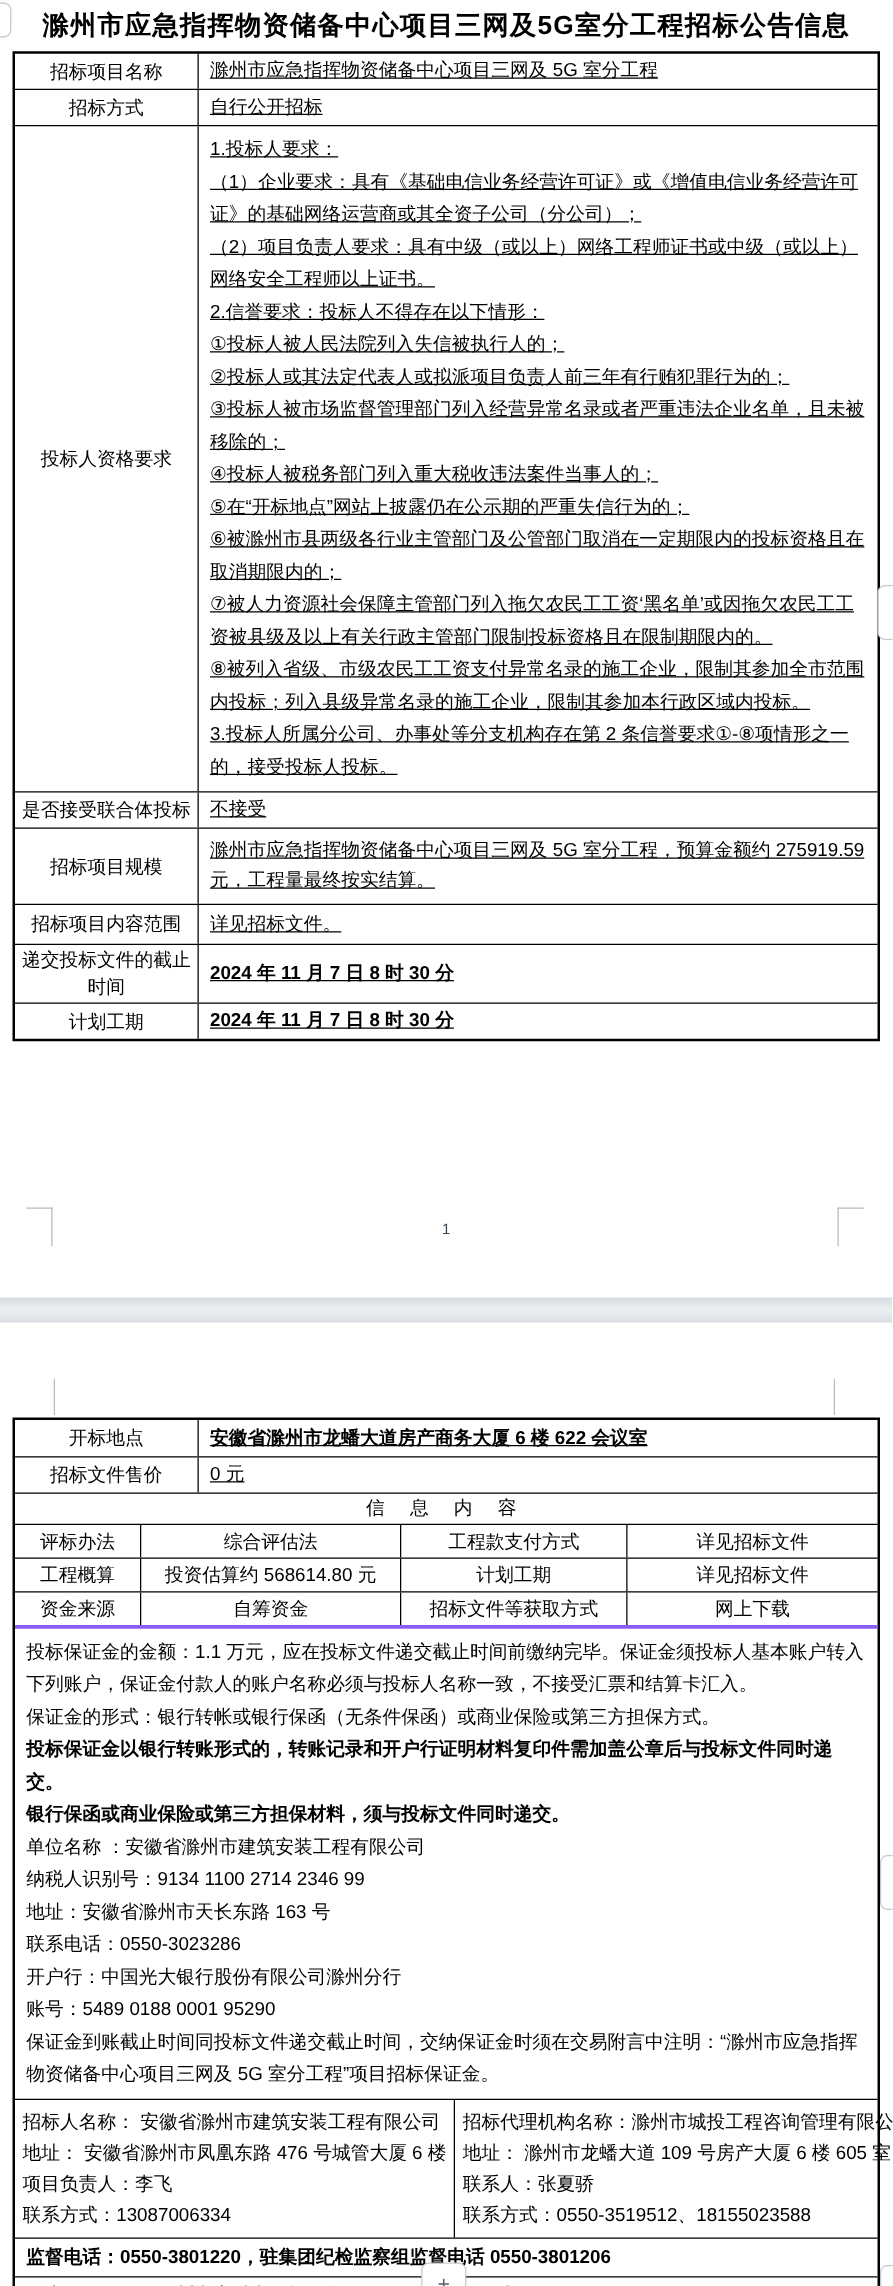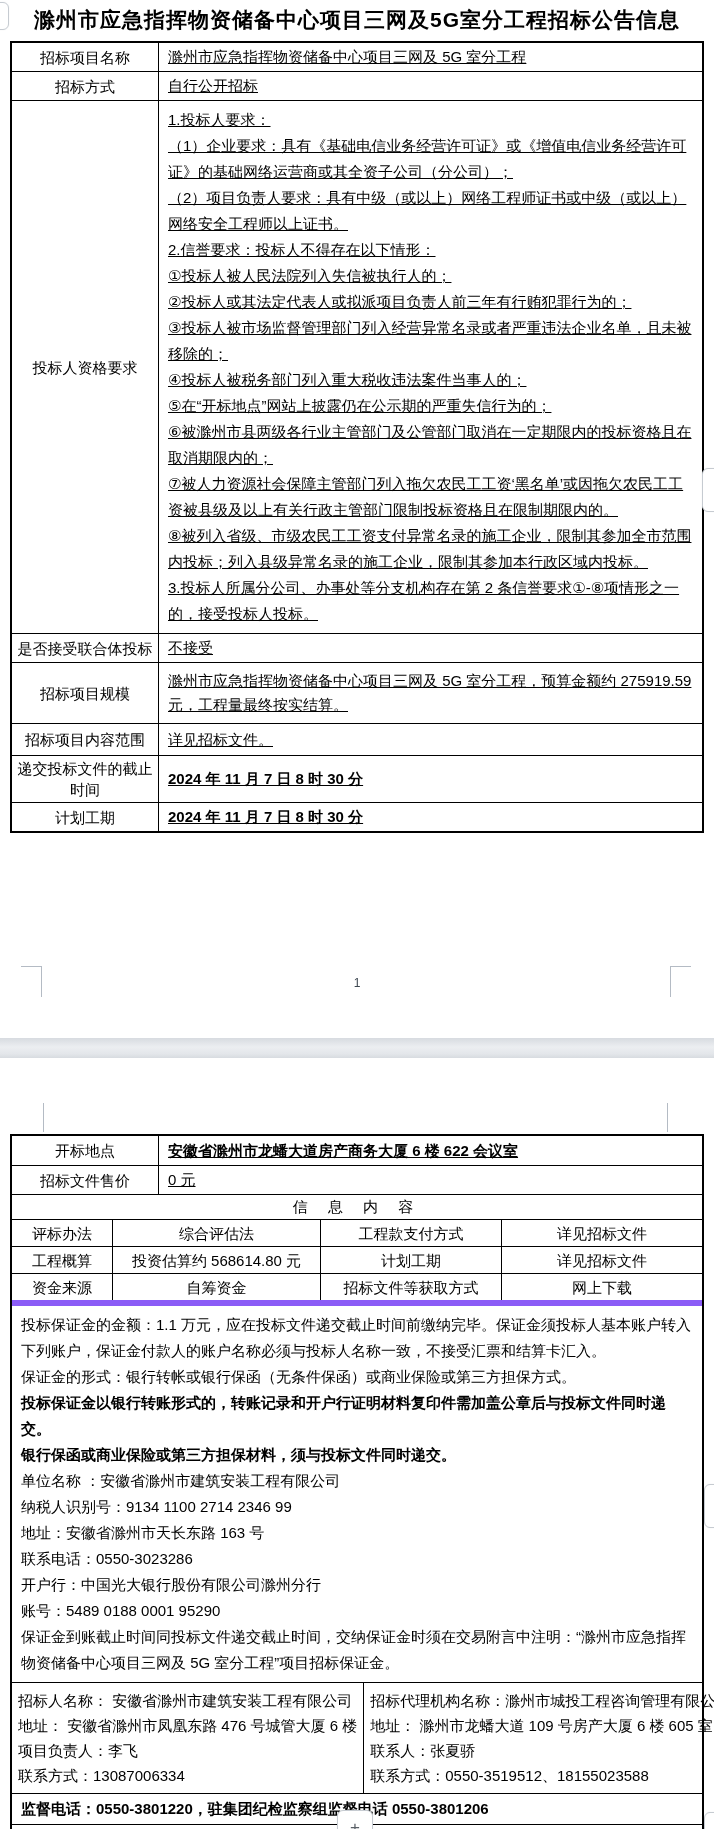--- a/index.html
+++ b/index.html
@@ -149,21 +149,21 @@
     <div class="gcell gc2">投资估算约 568614.80 元</div>
     <div class="gcell gc3">计划工期</div>
     <div class="gcell gc4">详见招标文件</div>
   </div>
   <div class="row h26">
     <div class="gcell gc1">资金来源</div>
     <div class="gcell gc2">自筹资金</div>
     <div class="gcell gc3">招标文件等获取方式</div>
     <div class="gcell gc4">网上下载</div>
   </div>
-  <div class="paras" style="border-top:6px solid #8b5cf6;">
+  <div class="paras" style="border-top:3px solid #8b5cf6;">
     <p>投标保证金的金额：1.1 万元，应在投标文件递交截止时间前缴纳完毕。保证金须投标人基本账户转入下列账户，保证金付款人的账户名称必须与投标人名称一致，不接受汇票和结算卡汇入。</p>
     <p>保证金的形式：银行转帐或银行保函（无条件保函）或商业保险或第三方担保方式。</p>
     <p class="b">投标保证金以银行转账形式的，转账记录和开户行证明材料复印件需加盖公章后与投标文件同时递交。</p>
     <p class="b">银行保函或商业保险或第三方担保材料，须与投标文件同时递交。</p>
     <p>单位名称 ：安徽省滁州市建筑安装工程有限公司</p>
     <p>纳税人识别号：9134 1100 2714 2346 99</p>
     <p>地址：安徽省滁州市天长东路 163 号</p>
     <p>联系电话：0550-3023286</p>
     <p>开户行：中国光大银行股份有限公司滁州分行</p>
     <p>账号：5489 0188 0001 95290</p>

